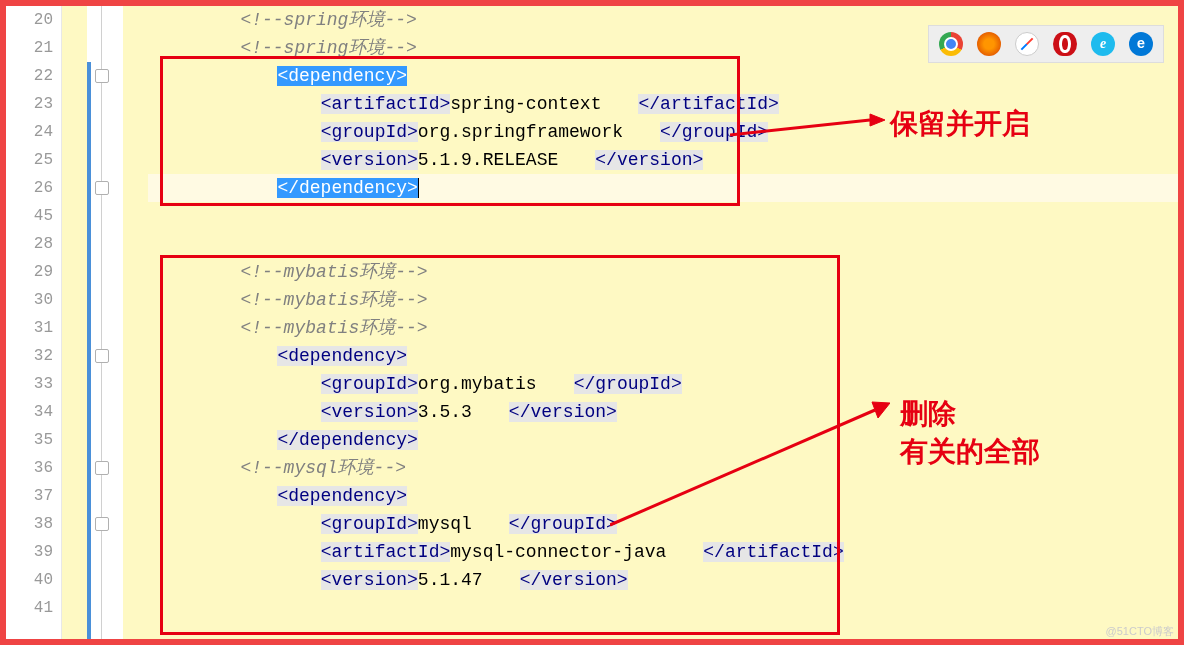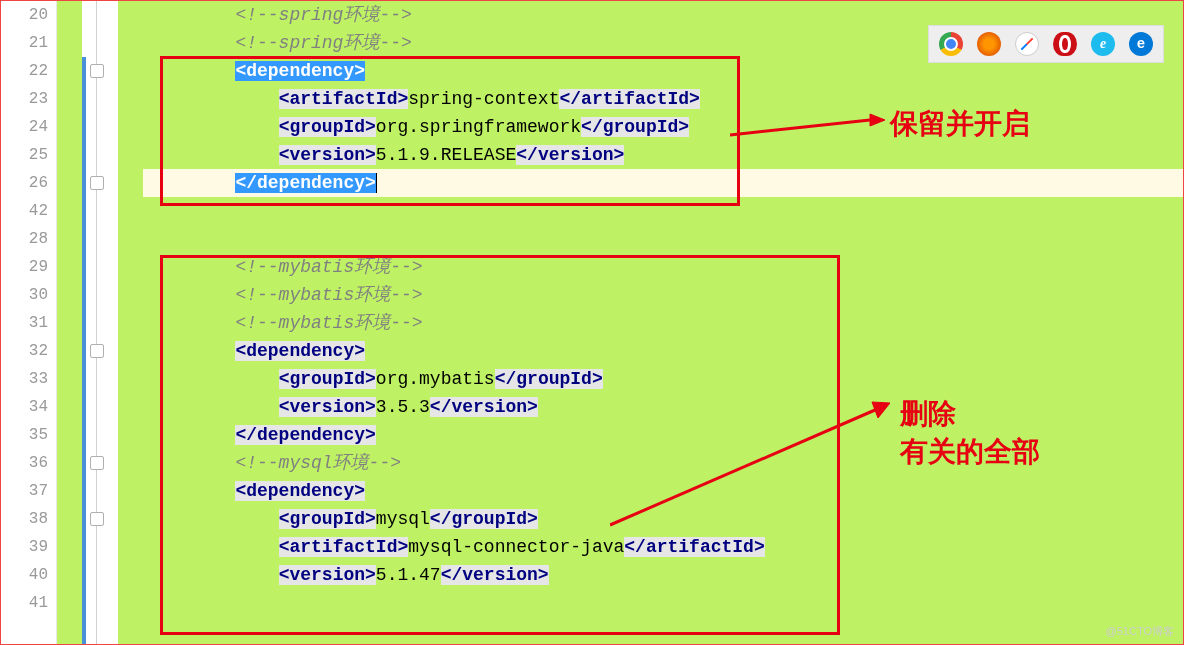--- a/index.html
+++ b/index.html
@@ -7,23 +7,23 @@
       font-family: Consolas, 'Courier New', monospace;
       font-size: 18px;
       background: #f5f5f5;
       width: 1184px;
       height: 645px;
       position: relative;
       overflow: hidden;
     }
     .editor-wrap {
       display: flex;
-      background: #bef264;
+      background: #fef9c3;
       height: 100%;
-      border: 1px solid #ef4444;
+      border: 6px solid #ef4444;
       gap: 25px;
     }
     .gutter {
       width: 56px;
       background: #ffffff;
       border-right: 1px solid #e8e8e8;
       text-align: right;
       padding-right: 8px;
       color: #999999;
       font-size: 16px;
@@ -69,21 +69,21 @@
     .line {
       height: 28px;
       line-height: 28px;
       white-space: pre;
       padding-left: 60px;
     }
     .line.hl {
       background: #fffae3;
     }
     .comment { color: #808080; font-style: italic; }
-    .tag { color: #000080; font-weight: bold; background: #e6e6e6; }
+    .tag { color: #000080; font-weight: normal; background: #e6e6e6; margin-left: 37px; }
     .sel { background: #3399ff; color: #fff; }
     .text { color: #000000; }
     .cursor {
       display: inline-block;
       width: 1px;
       height: 20px;
       background: #000;
       vertical-align: middle;
     }
     .red-box-1 {
@@ -169,21 +169,21 @@
 
 <div class="editor-wrap">
   <div class="gutter">
     <div class="ln">20</div>
     <div class="ln">21</div>
     <div class="ln">22</div>
     <div class="ln">23</div>
     <div class="ln">24</div>
     <div class="ln">25</div>
     <div class="ln">26</div>
-    <div class="ln">42</div>
+    <div class="ln">45</div>
     <div class="ln">28</div>
     <div class="ln">29</div>
     <div class="ln">30</div>
     <div class="ln">31</div>
     <div class="ln">32</div>
     <div class="ln">33</div>
     <div class="ln">34</div>
     <div class="ln">35</div>
     <div class="ln">36</div>
     <div class="ln">37</div>

